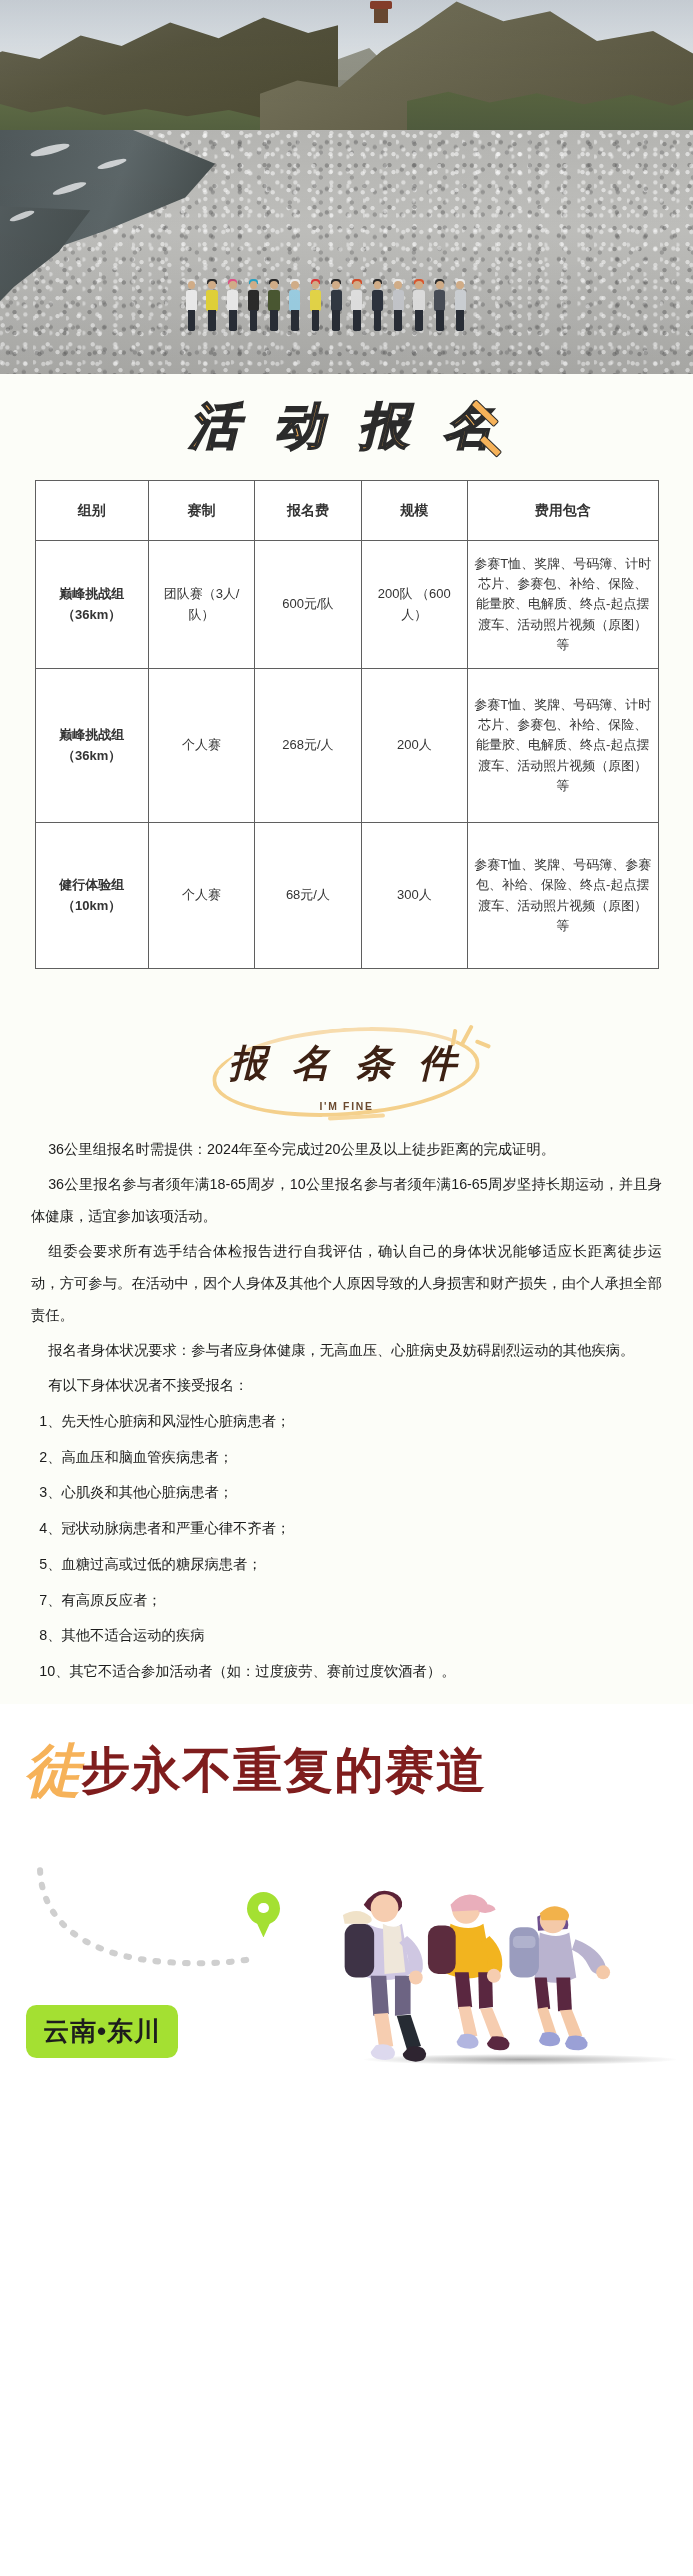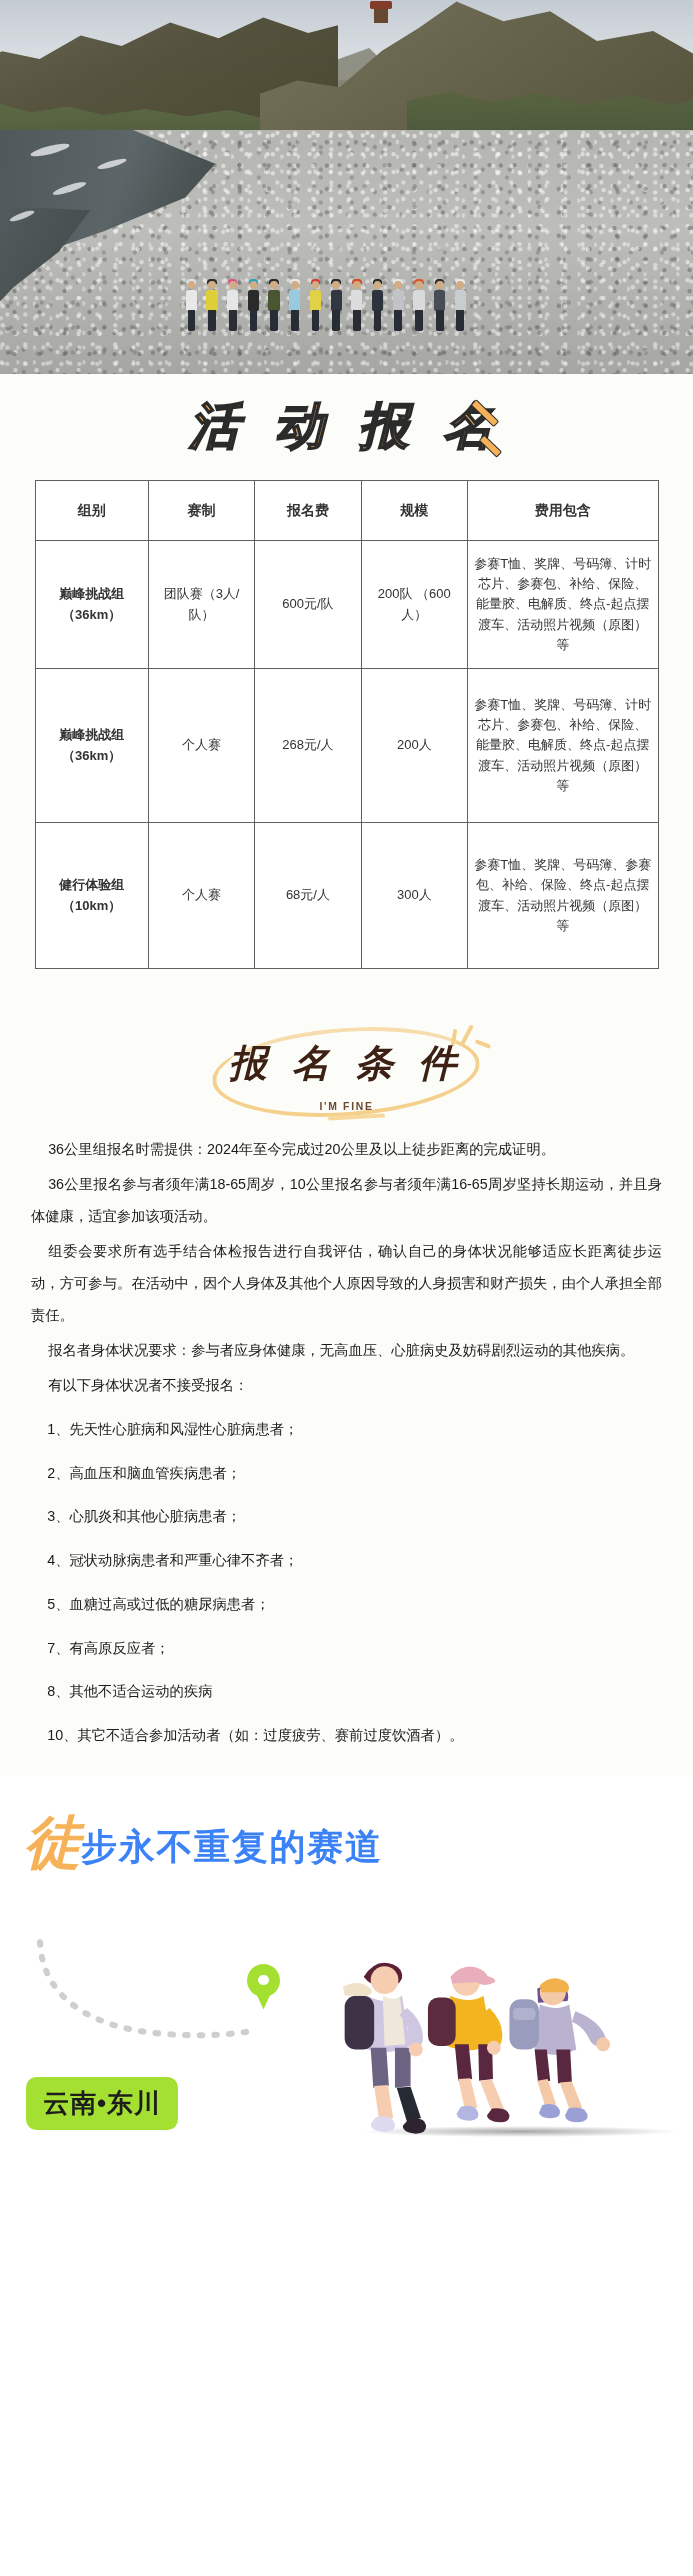--- a/index.html
+++ b/index.html
@@ -105,29 +105,29 @@
   .s1{left:452px;top:41px;width:3.5px;height:17.3px;transform:rotate(10deg);}
   .s2{left:465px;top:36px;width:3.5px;height:21.7px;transform:rotate(28deg);}
   .s3{left:475px;top:54px;width:15.6px;height:3.5px;transform:rotate(22deg);}
   .cond-sub{position:absolute;left:0;right:0;top:113px;text-align:center;
       font-size:10.4px;letter-spacing:1.7px;color:#6b4a2f;font-weight:700;}
   .cond-underline{position:absolute;left:328px;top:127px;width:57px;height:4.3px;
       background:#f7d79c;border-radius:2.6px;transform:rotate(-3deg);}
 
   .conditions{padding:0 31px 8.7px 31px;}
   .para{font-size:14.3px;line-height:2.22;color:#1c1c1c;text-indent:1.2em;margin:0 0 3.5px 0;text-align:justify;}
-  .listitem{font-size:14.3px;line-height:2.22;color:#1c1c1c;text-indent:0.3em;margin:12px;}
+  .listitem{font-size:14.3px;line-height:2.22;color:#1c1c1c;text-indent:0.3em;margin:4px;}
 
   
   .footer{position:relative;height:347px;background:#ffffff;margin-top:22.5px;overflow:hidden;}
   .slog{position:absolute;left:24px;top:7px;white-space:nowrap;}
   .slog .s-a{font-family:"Liberation Serif","DejaVu Serif",serif;font-size:57px;
       font-weight:700;color:#f6b259;font-style:italic;letter-spacing:0;}
-  .slog .s-b{font-family:"Liberation Sans","DejaVu Sans",sans-serif;font-size:36px;
-      font-weight:700;color:#3b82f6;letter-spacing:1.7px;vertical-align:3.5px;}
+  .slog .s-b{font-family:"Liberation Sans","DejaVu Sans",sans-serif;font-size:49px;
+      font-weight:700;color:#7f1d1d;letter-spacing:1.7px;vertical-align:3.5px;}
   .dashline{position:absolute;left:33px;top:139px;width:225px;height:121px;}
   .pin{position:absolute;left:247px;top:166px;width:33px;height:45px;}
   .pin .pin-b{position:absolute;left:0;top:0;width:33px;height:33px;border-radius:50% 50% 50% 50%;background:#a4e032;}
   .pin .pin-t{position:absolute;left:7.8px;top:26px;width:17.3px;height:19px;background:#a4e032;
       clip-path:polygon(50% 100%,0% 0%,100% 0%);}
   .pin .pin-h{position:absolute;left:11.3px;top:10.4px;width:10.4px;height:10.4px;border-radius:50%;background:#fff;}
   .loc-badge{position:absolute;left:26px;top:279px;background:#a4e032;border-radius:10.4px;
       padding:8.7px 17.3px;font-size:26px;font-weight:700;color:#1d1d1d;letter-spacing:0.9px;}
   .hikers{position:absolute;left:277px;top:130px;width:399px;height:217px;}
   .ground{position:absolute;left:364px;top:328px;width:312px;height:10.4px;border-radius:50%;

